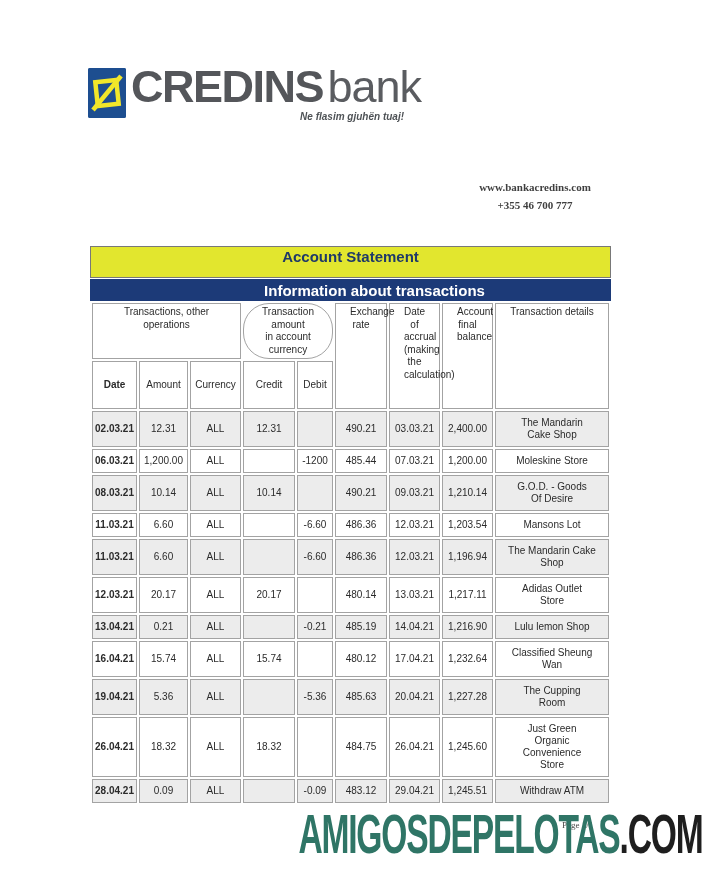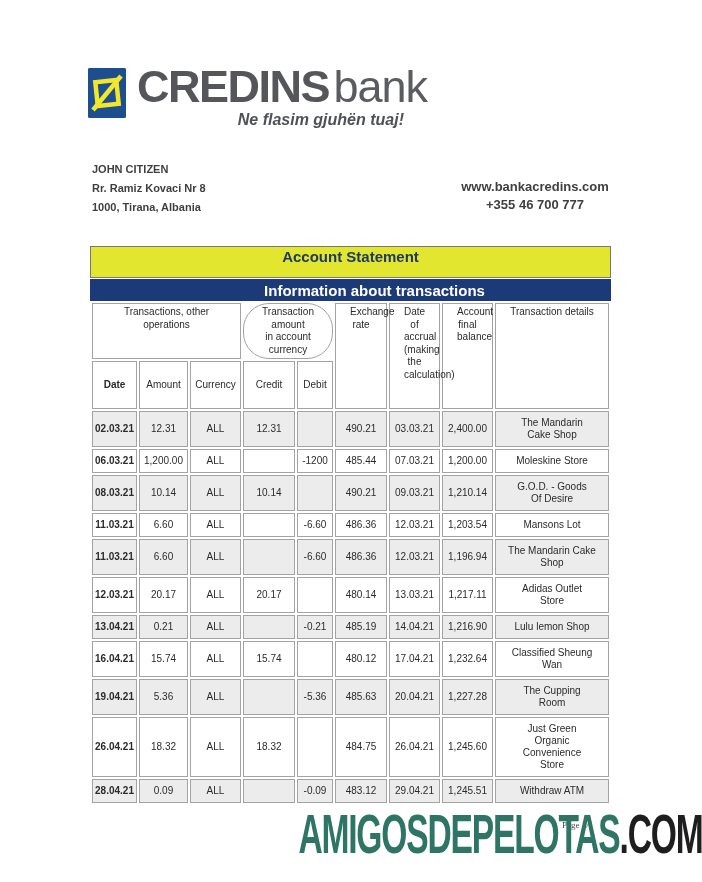--- a/index.html
+++ b/index.html
@@ -2,29 +2,29 @@
 <html><head>
 <meta charset="utf-8">
 <style>
   * { margin:0; padding:0; box-sizing:border-box; }
   body { background:#ffffff; font-family:"Liberation Sans", sans-serif; }
   .page { position:relative; width:702px; height:882px; background:#ffffff; overflow:hidden; }
 
   
   .logo-row { position:absolute; left:88px; top:64px; display:flex; align-items:flex-start; }
   .logo-mark { width:38px; height:50px; background:#1d4e90; border-radius:2px; margin-top:4px; display:flex; align-items:center; justify-content:center; }
-  .brand { margin-left:11px; line-height:1; white-space:nowrap; }
+  .brand { margin-left:5px; line-height:1; white-space:nowrap; }
   .brand .b1 { font-size:45px; font-weight:700; letter-spacing:-1.5px; color:#54565a; }
   .brand .b2 { font-size:45px; font-weight:400; letter-spacing:-1px; color:#5a5c60; }
   .tagline { position:absolute; left:132px; top:111px; width:272px; text-align:right;
-             font-size:16px; font-weight:700; font-style:italic; color:#4e5256; }
+             font-size:10px; font-weight:700; font-style:italic; color:#4e5256; }
 
   
   .customer { position:absolute; left:92px; top:160px; font-size:11px; font-weight:700; color:#3f3f3f; line-height:19px; }
-  .contact  { position:absolute; left:460px; top:178px; width:150px; text-align:center; font-size:13px; font-weight:700; color:#3f3f3f; line-height:18px; }
+  .contact  { position:absolute; left:460px; top:178px; width:150px; text-align:center; font-size:11px; font-weight:700; color:#3f3f3f; line-height:18px;font-family:Liberation Serif, serif; }
 
   
   .statement { position:absolute; left:90px; top:246px; width:521px; }
   .band-title { height:32px; line-height:20px; text-align:center; background:#e2e62e; border:1px solid #787878;
                 font-size:15px; font-weight:700; color:#1f3968; margin-bottom:1px; }
   .band-sub   { height:22px; line-height:22px; text-align:center; background:#1c3a78; border:1px solid #1c3a78;
                 font-size:15px; font-weight:700; color:#ffffff;padding-left:48px; }
 
   table.tx { width:521px; table-layout:fixed; border-collapse:separate; border-spacing:2px; margin-top:0; }
   table.tx col.c1{width:45px} table.tx col.c2{width:49px} table.tx col.c3{width:51px}
@@ -61,25 +61,20 @@
         <line x1="5" y1="42" x2="33" y2="8" stroke="#f2e72a" stroke-width="4.5"></line>
       </svg>
     </div>
     <div class="brand">
       <span class="b1">CREDINS</span>
       <span class="b2">bank</span>
     </div>
   </div>
   <div class="tagline">Ne flasim gjuhën tuaj!</div>
 
-  <div class="customer">
-    <div>JOHN CITIZEN</div>
-    <div>Rr. Ramiz Kovaci Nr 8</div>
-    <div>1000, Tirana, Albania</div>
-  </div>
 
   <div class="contact">
     <div>www.bankacredins.com</div>
     <div>+355 46 700 777</div>
   </div>
 
   <div class="statement">
     <div class="band-title">Account Statement</div>
     <div class="band-sub">Information about transactions</div>
 

